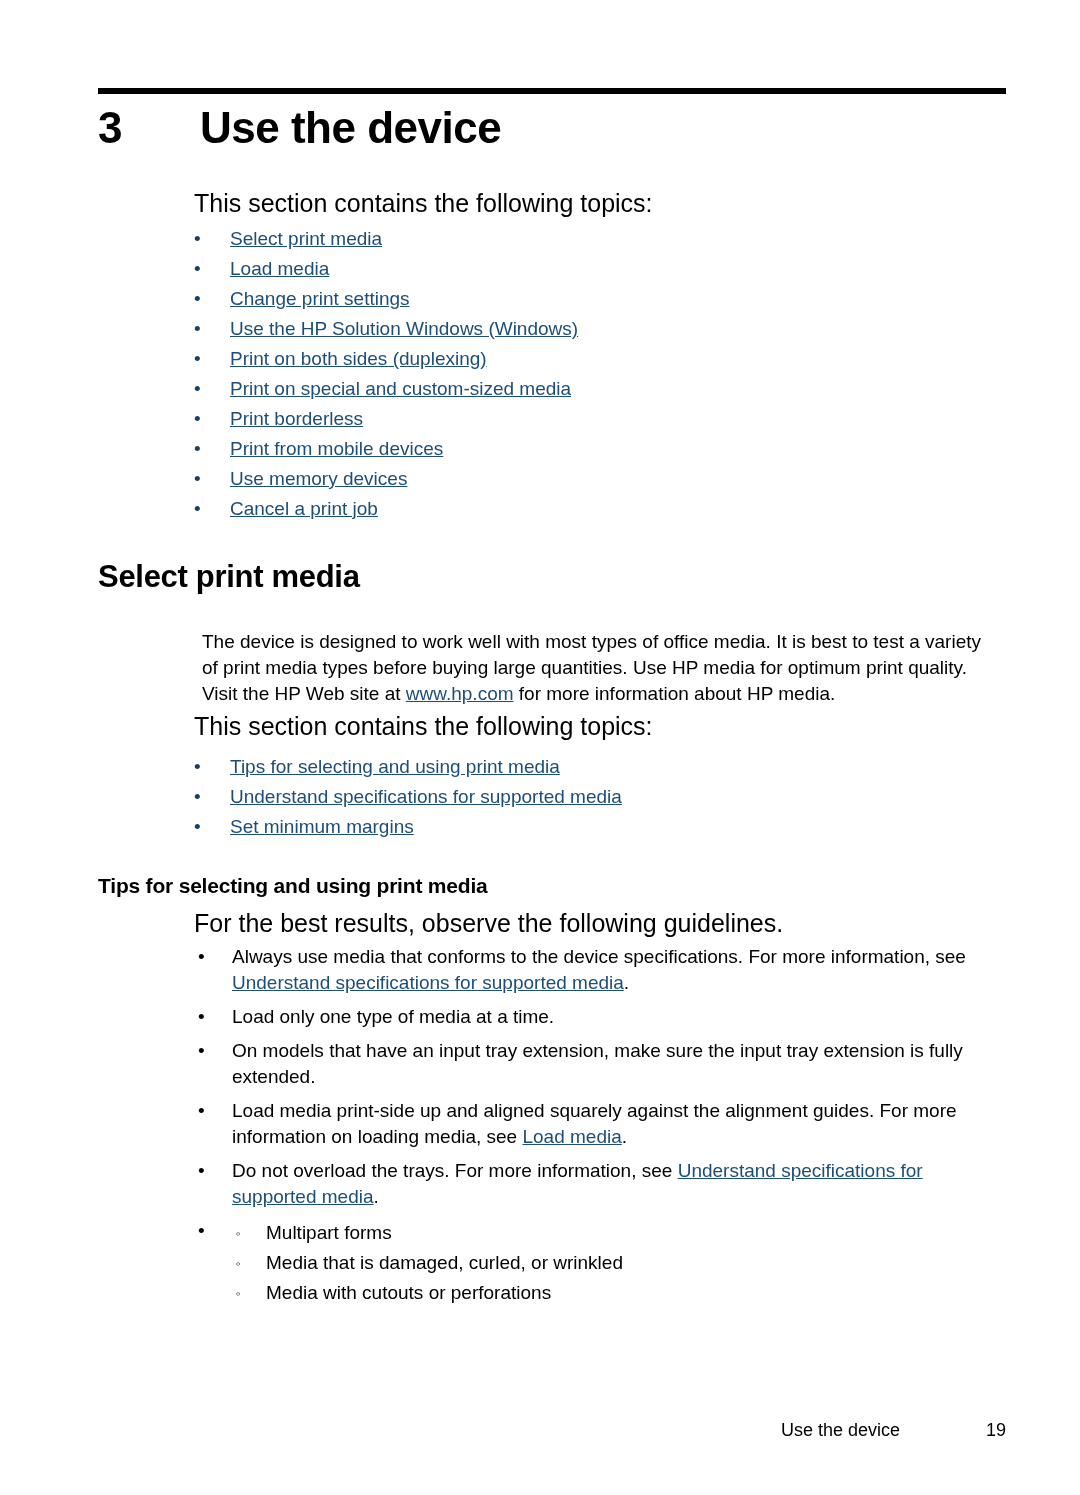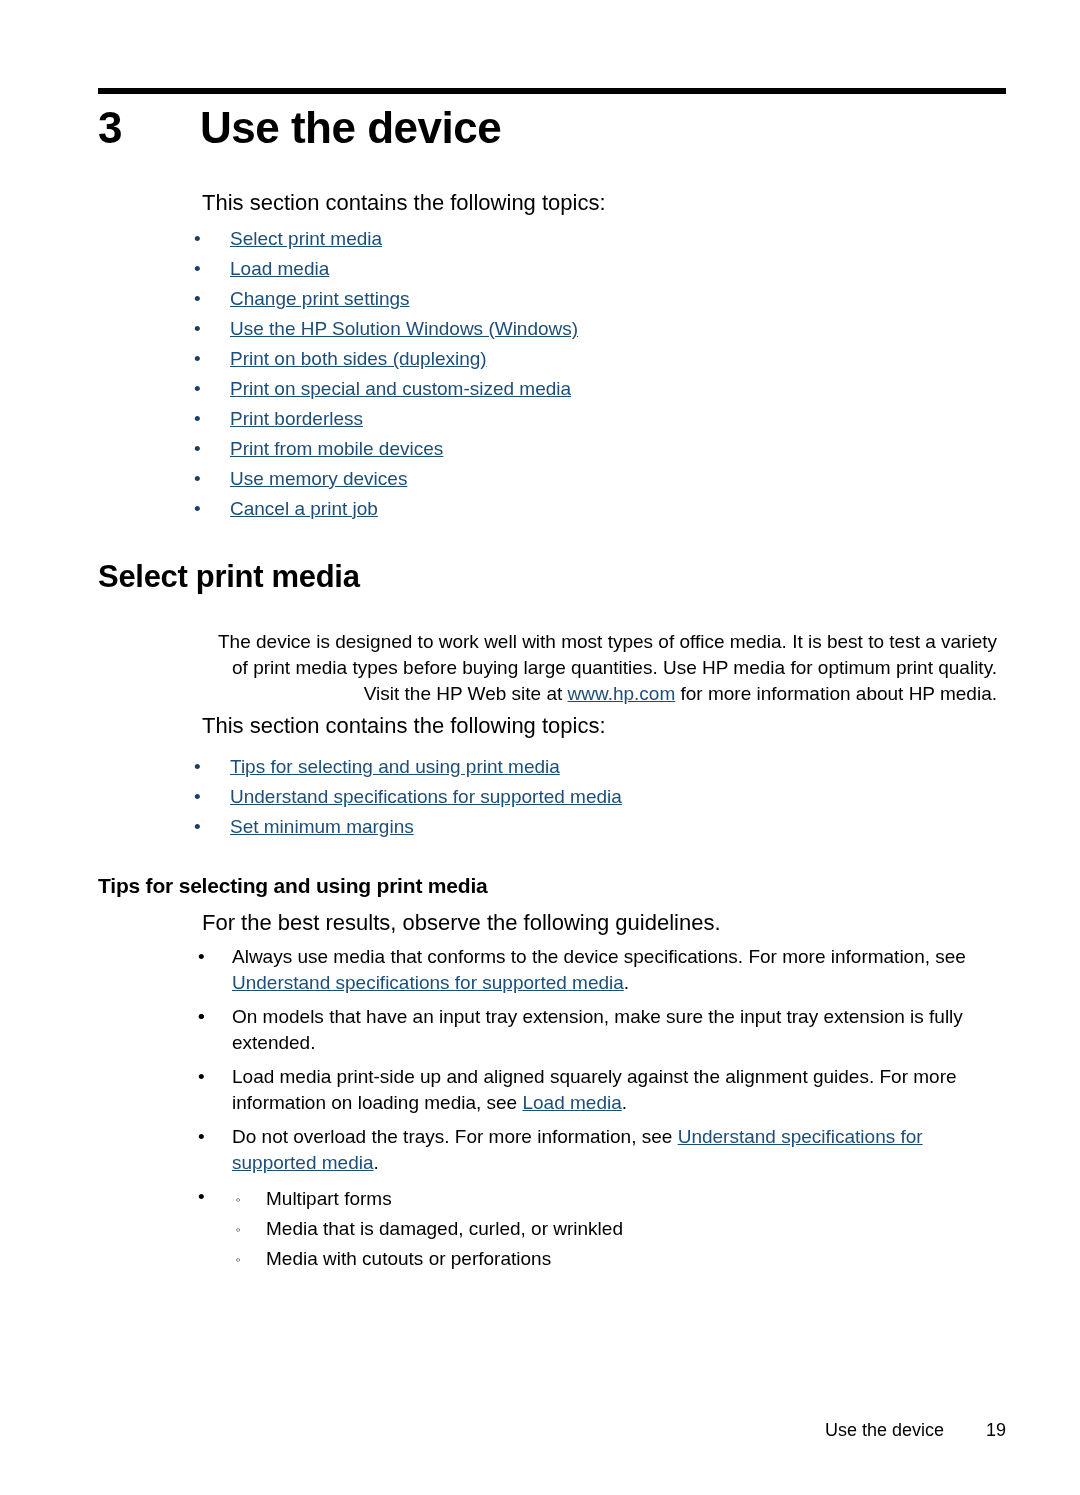--- a/index.html
+++ b/index.html
@@ -51,22 +51,22 @@
   .chapter-title {
     font-size: 44px;
     font-weight: bold;
     line-height: 56px;
     letter-spacing: -0.5px;
   }
 
   
   .intro-line {
     position: absolute;
-    left: 202px;
-    font-size: 22px;
+    left: 194px;
+    font-size: 25px;
     line-height: 26px;
     color: #000;
   }
 
   .toc {
     position: absolute;
     left: 194px;
     list-style: none;
     margin: 0;
     padding: 0;
@@ -171,21 +171,21 @@
     position: absolute;
     left: 98px;
     top: 1418px;
     width: 908px;
     font-size: 18px;
     line-height: 24px;
     display: flex;
     justify-content: flex-end;
   }
   .footer-label { margin-right: 36px; }
-  .footer-page { min-width: 26px; text-align: right; }
+  .footer-page { min-width: 26px; text-align: right; margin-left: 44px; }
 </style>
 </head>
 <body>
 
 <div class="page">
 
   <div class="chapter-rule"></div>
 
   <div class="chapter-head">
     <span class="chapter-num">3</span>
@@ -202,39 +202,39 @@
       <li><span class="bullet">•</span><a class="toc-link" href="#">Print on both sides (duplexing)</a></li>
       <li><span class="bullet">•</span><a class="toc-link" href="#">Print on special and custom-sized media</a></li>
       <li><span class="bullet">•</span><a class="toc-link" href="#">Print borderless</a></li>
       <li><span class="bullet">•</span><a class="toc-link" href="#">Print from mobile devices</a></li>
       <li><span class="bullet">•</span><a class="toc-link" href="#">Use memory devices</a></li>
       <li><span class="bullet">•</span><a class="toc-link" href="#">Cancel a print job</a></li>
     </ul>
 
   <h1 class="sec-title" style="top:558px;">Select print media</h1>
 
-  <p class="para" style="top:610px;text-align:right;">
+  <p class="para" style="top:610px;">
     <span>The device is designed to work well with most types of office media. It is best to test a variety of print media types before buying large quantities. Use HP media for optimum print quality. Visit the HP Web site at </span><a class="inline-link" href="#">www.hp.com</a><span> for more information about HP media.</span>
   </p>
 
   <div class="intro-line" style="top:713px;">This section contains the following topics:</div>
 
   <ul class="toc" id="section-toc" style="top:752px;">
       <li><span class="bullet">•</span><a class="toc-link" href="#">Tips for selecting and using print media</a></li>
       <li><span class="bullet">•</span><a class="toc-link" href="#">Understand specifications for supported media</a></li>
       <li><span class="bullet">•</span><a class="toc-link" href="#">Set minimum margins</a></li>
     </ul>
 
   <h2 class="subsec-title" style="top:872px;">Tips for selecting and using print media</h2>
 
   <div class="intro-line" style="top:910px;text-align:right;">For the best results, observe the following guidelines.</div>
 
   <ul class="blist" id="tips-list" style="top:944px;">
       <li><span class="bullet">•</span><span>Always use media that conforms to the device specifications. For more information, see </span><a class="inline-link" href="#">Understand specifications for supported media</a><span>.</span></li>
-      <li><span class="bullet">•</span></li>
+      <li><span class="bullet">•</span><span>Load only one type of media at a time.</span></li>
       <li><span class="bullet">•</span><span>On models that have an input tray extension, make sure the input tray extension is fully extended.</span></li>
       <li><span class="bullet">•</span><span>Load media print-side up and aligned squarely against the alignment guides. For more information on loading media, see </span><a class="inline-link" href="#">Load media</a><span>.</span></li>
       <li><span class="bullet">•</span><span>Do not overload the trays. For more information, see </span><a class="inline-link" href="#">Understand specifications for supported media</a><span>.</span></li>
       <li><span class="bullet">•</span><ul class="sublist">
           <li><span class="bullet">◦</span><span>Multipart forms</span></li>
           <li><span class="bullet">◦</span><span>Media that is damaged, curled, or wrinkled</span></li>
           <li><span class="bullet">◦</span><span>Media with cutouts or perforations</span></li>
         </ul></li>
     </ul>
 

